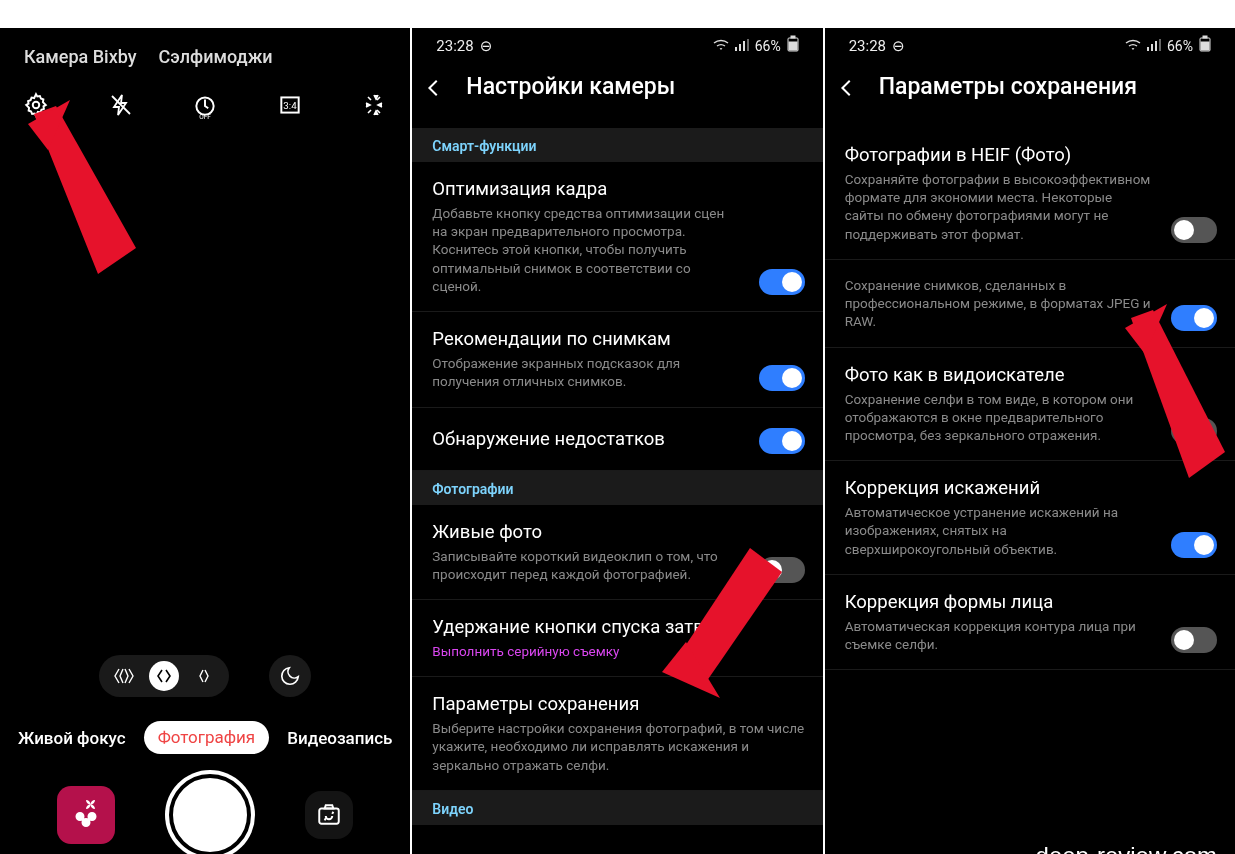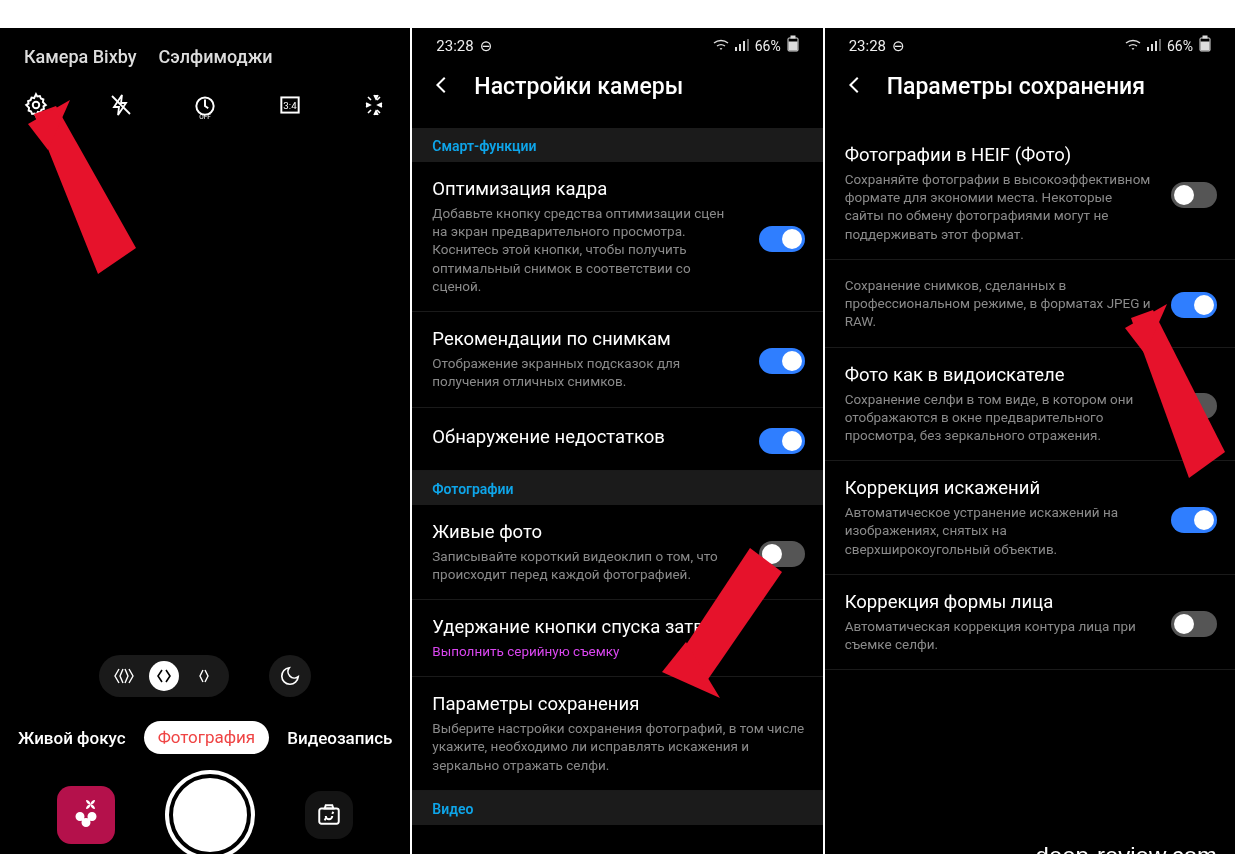--- a/index.html
+++ b/index.html
@@ -147,46 +147,46 @@
     padding: 8px 24px 4px 24px;
     font-size: 15px;
     color: #eee;
   }
   .status-icons {
     display: flex; gap: 6px; align-items: center;
     font-size: 14px;
   }
   .page-header {
     display: flex;
-    align-items: flex-start;
+    align-items: flex-end;
     gap: 20px;
-    padding: 14px 18px 28px 18px;
+    padding: 14px 18px 28px 10px;
   }
   .back-icon {
     width: 24px; height: 24px; color: #fff;
     display:flex;align-items:center;justify-content:center;
   }
   .page-title {
     font-size: 23px;
     color: #fff;
     font-weight: 500;
   }
   .section-label {
     padding: 10px 20px 8px 20px;
     font-size: 14px;
-    color: #0ea5e9;
+    color: #7dd3fc;
     font-weight: 600;
     background: #1b1b1b;
   }
   .list {
     background: #000;
   }
   .row {
     display: flex;
-    align-items: center;
+    align-items: flex-end;
     padding: 16px 18px 16px 20px;
     border-bottom: 1px solid #1a1a1a;
     gap: 14px;
     position: relative;
   }
   .row-txt {
     flex: 1 1 auto;
   }
   .row-title {
     font-size: 18.5px;

